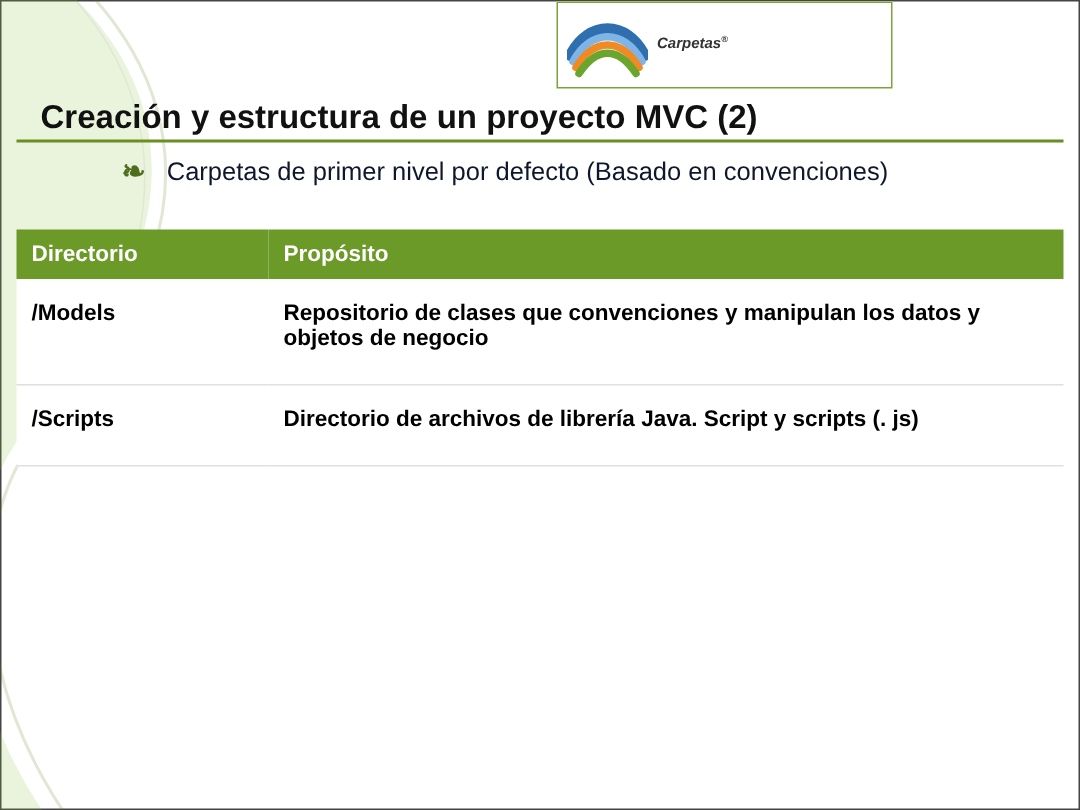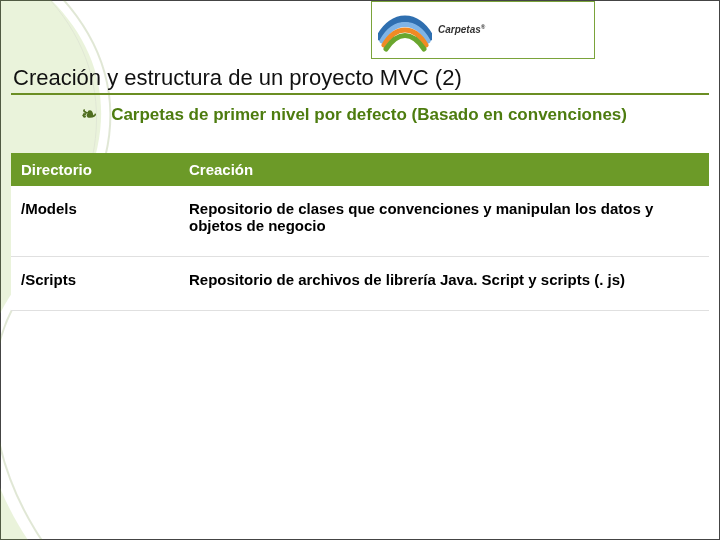--- a/index.html
+++ b/index.html
@@ -32,22 +32,22 @@
   .netlogo .swoosh {
     width: 54px; height: 46px; position: relative; margin-right: 6px;
   }
   .netlogo .swoosh svg { width: 100%; height: 100%; }
   .netlogo .txt { display: flex; flex-direction: column; line-height: 1; }
   .netlogo .ms { font-size: 10px; font-style: italic; font-weight: bold; }
   .netlogo .ms sup { font-size: 6px; }
   .netlogo .dotnet { font-size: 30px; font-weight: 900; letter-spacing: -1px; margin-top: -2px; }
   .title {
     position: absolute;
-    left: 12px; top: 64px;
-    font-size: 22px; font-weight: normal;
+    left: 26px; top: 64px;
+    font-size: 22px; font-weight: bold;
     color: #111;
   }
   .title-underline {
     position: absolute;
     left: 10px; top: 92px;
     width: 698px; height: 2px;
     background: #6b8e23;
   }
   .bullet-row {
     position: absolute;
@@ -58,21 +58,21 @@
   }
   .bullet-glyph {
     color: #4f6d1f;
     font-size: 18px;
     line-height: 20px;
     font-weight: bold;
     transform: scaleX(-1);
     margin-top: -1px;
   }
   .bullet-text {
-    font-size: 17px; font-weight: bold; color: #4d7c0f;
+    font-size: 17px; font-weight: normal; color: #0f172a;
     line-height: 1.22;
   }
   table.folders {
     position: absolute;
     left: 10px; top: 152px;
     width: 698px;
     border-collapse: collapse;
     font-size: 15px;
   }
   table.folders th {
@@ -126,28 +126,28 @@
 
   <div class="bullet-row">
     <span class="bullet-glyph">☙</span>
     <span class="bullet-text">Carpetas de primer nivel por defecto (Basado en convenciones)</span>
   </div>
 
   <table class="folders">
     <thead>
       <tr>
         <th>Directorio</th>
-        <th>Creación</th>
+        <th>Propósito</th>
       </tr>
     </thead>
     <tbody>
       <tr class="row">
         <td class="dir">/Models</td>
         <td>Repositorio de clases que convenciones y manipulan los datos y objetos de negocio</td>
       </tr>
       <tr class="row">
         <td class="dir">/Scripts</td>
-        <td>Repositorio de archivos de librería Java. Script y scripts (. js)</td>
+        <td>Directorio de archivos de librería Java. Script y scripts (. js)</td>
       </tr>
     </tbody>
   </table>
 
 </div>
 
 </body></html>

